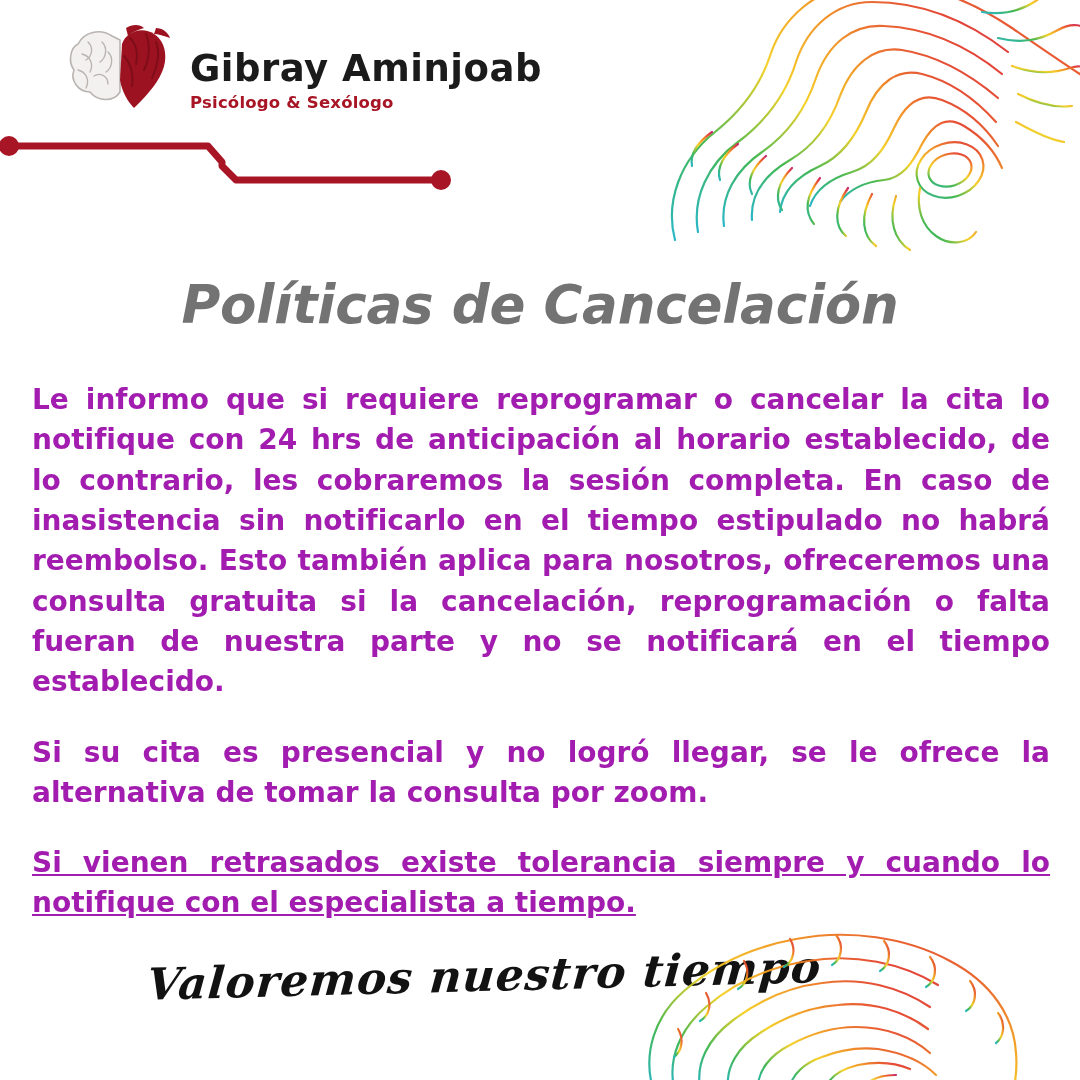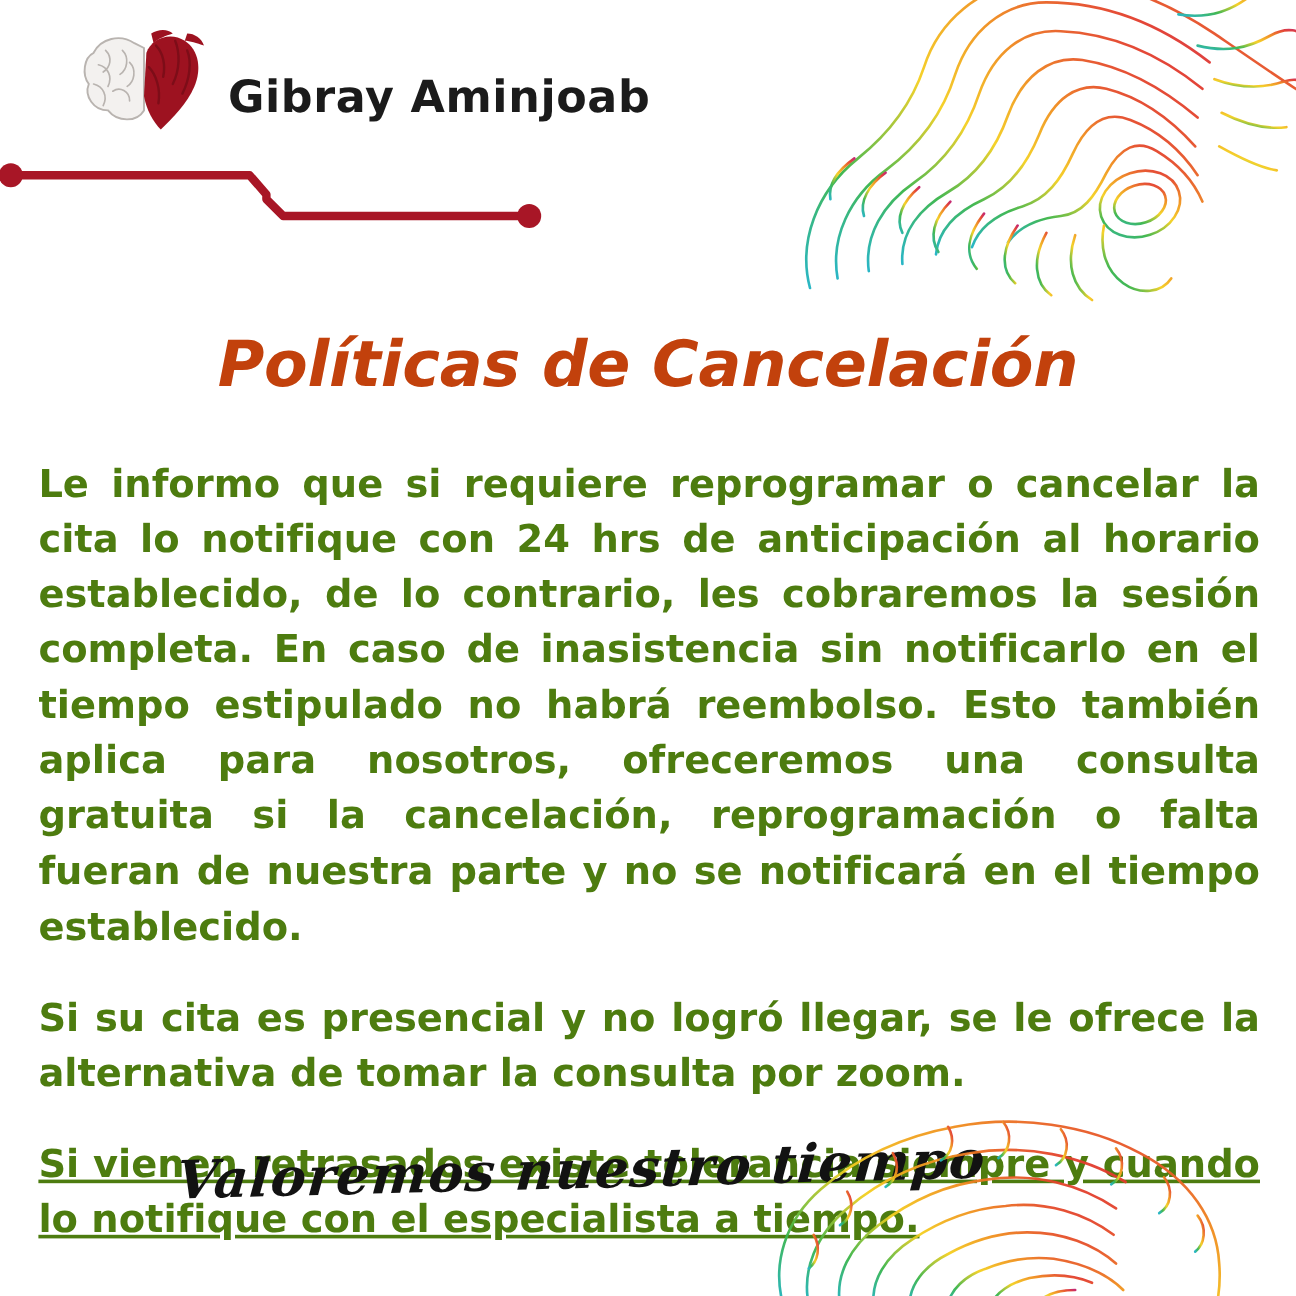--- a/index.html
+++ b/index.html
@@ -85,37 +85,37 @@
   .doc-title {
     position: absolute;
     top: 238px;
     left: 0;
     width: 1080px;
     text-align: center;
     font-family: "DejaVu Sans", sans-serif;
     font-style: italic;
     font-weight: bold;
     font-size: 53px;
-    color: #c2410c;
+    color: #737373;
     letter-spacing: -0.2px;
   }
 
   
   .body-copy {
     position: absolute;
     top: 380px;
     left: 32px;
     width: 1018px;
   }
   .para {
     font-family: "DejaVu Sans", sans-serif;
     font-weight: bold;
-    font-size: 32px;
+    font-size: 28px;
     line-height: 1.44;
-    color: #4d7c0f;
+    color: #a21caf;
     text-align: justify;
     text-justify: inter-word;
     margin: 0 0 30px 0;
   }
   .para:last-child { margin-bottom: 0; }
   .para.p2 { }
   .para.p3 { margin-top: 28px; text-decoration: underline; }
 
   
   .closing-script {
@@ -196,20 +196,21 @@
       <path d="M88 20 C92 30 90 44 84 56"></path>
       <path d="M56 34 C62 40 66 52 64 64"></path>
     </g>
     <g fill="#9d1220">
       <path d="M58 6 C64 2 72 2 76 6 C70 8 64 10 60 14 Z"></path>
       <path d="M88 6 C94 6 100 10 102 16 C96 14 90 12 86 12 Z"></path>
     </g>
   </svg>
   <div class="logo-text">
     <div class="brand-name">Gibray Aminjoab</div>
+    <div class="brand-sub">Psicólogo &amp; Sexólogo</div>
   </div>
 </div>
 
 <svg id="circuit-rule" viewBox="0 0 470 62" aria-hidden="true">
   <g fill="none" stroke="#a81626" stroke-width="7" stroke-linecap="round" stroke-linejoin="round">
     <path d="M8 18 L208 18 L222 34 L222 38 L236 52 L440 52"></path>
   </g>
   <circle cx="9" cy="18" r="10" fill="#a81626"></circle>
   <circle cx="441" cy="52" r="10" fill="#a81626"></circle>
 </svg>

